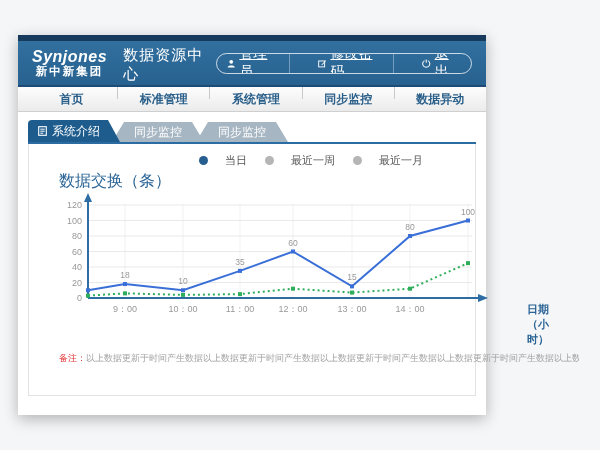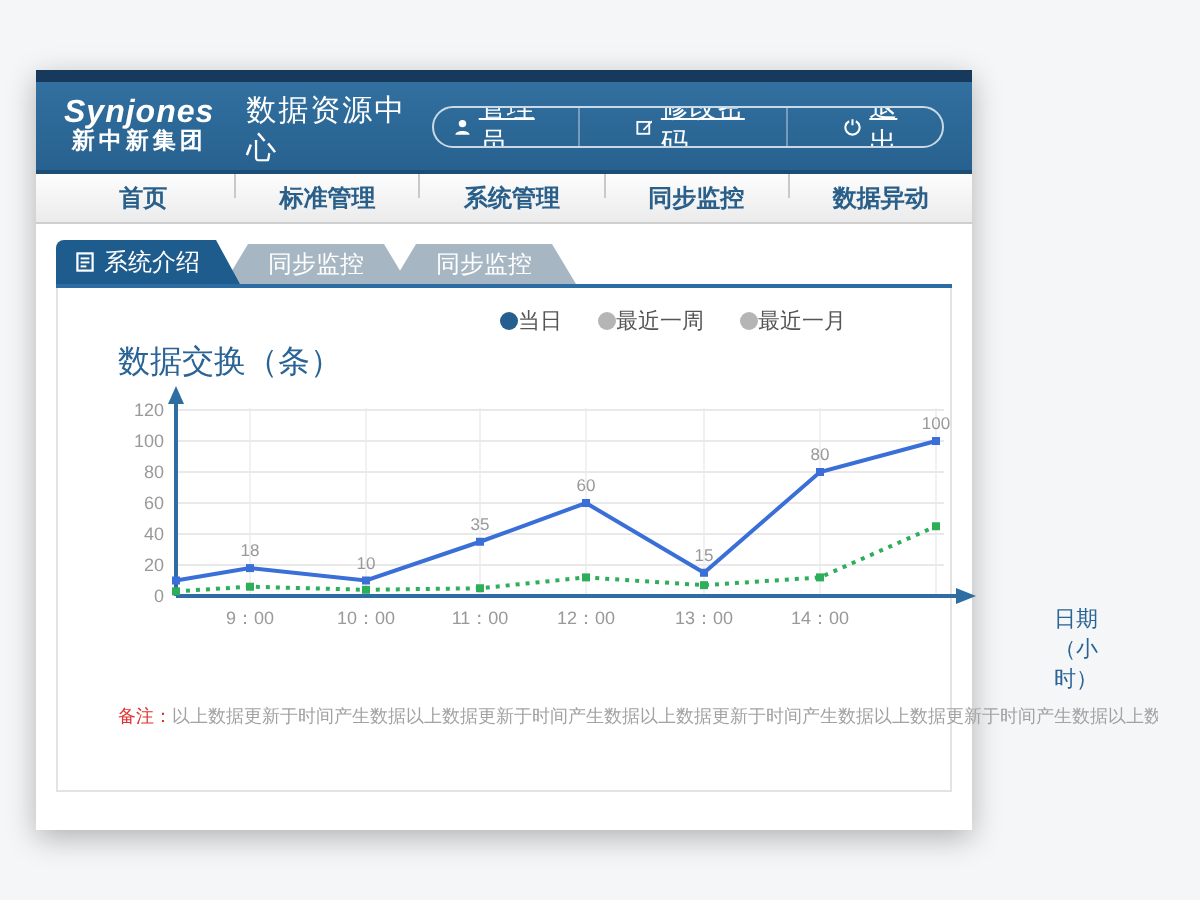--- a/index.html
+++ b/index.html
@@ -25,26 +25,26 @@
   .nav-sep { width:1px; height:12px; background:#c9c9c9; }
   .tabs-row { display:flex; align-items:flex-end; margin:8px 10px 0; height:22px; }
   .tab { position:relative; color:#fff; font-size:12px; cursor:pointer; display:flex; align-items:center; }
   .tab.active { z-index:3; height:22px; background:#1e5c8e; padding:0 20px 0 10px; gap:5px;
                 border-radius:4px 0 0 0; clip-path:polygon(0 0,calc(100% - 12px) 0,100% 100%,0 100%); }
   .tab.inactive { z-index:1; height:20px; background:#a7b6c3; padding:0 22px; margin-left:-8px;
                   clip-path:polygon(12px 0,calc(100% - 12px) 0,100% 100%,0 100%); }
   .blue-rule { height:2px; background:#2b6ca3; margin:0 10px; }
   .panel { margin:0 10px; height:252px; border:1px solid #e3e3e3; border-top:none; position:relative; background:#fff; }
   .radio-row { position:absolute; top:9px; right:52px; display:flex; gap:18px; font-size:11px; color:#555; }
-  .radio-opt { display:flex; align-items:center; gap:0; cursor:pointer; }
+  .radio-opt { display:flex; align-items:center; gap:17px; cursor:pointer; }
   .rdo { width:9px; height:9px; border-radius:50%; background:#b5b5b5; display:inline-block; }
   .rdo.on { background:#275e90; }
   .ylabel { position:absolute; top:27px; left:30px; color:#2a6496; font-size:16px; font-weight:normal; }
   .chart-svg { position:absolute; top:46px; left:19px; }
-  .xlabel { position:absolute; left:498px; top:158px; color:#2a6496; font-size:11px; font-weight:normal; }
+  .xlabel { position:absolute; left:498px; top:158px; color:#2a6496; font-size:11px; font-weight:bold; }
   .legend { position:absolute; left:464px; top:86px; font-size:11px; color:#666; }
   .legend-row { display:flex; align-items:center; gap:7px; margin-bottom:9px; cursor:pointer; }
   .lg-line { width:24px; height:0; border-top:2px solid #3a6fd8; }
   .lg-line.dotted { border-top-style:dotted; border-top-color:#2eae5a; }
   .note { position:absolute; left:30px; top:208px; font-size:9px; color:#a2a2a2; white-space:nowrap;
           width:520px; overflow:hidden; }
   .note b { color:#e03131; font-weight:normal; }
   svg text { font-family:"Liberation Sans","DejaVu Sans",sans-serif; }
 </style>
 </head>

